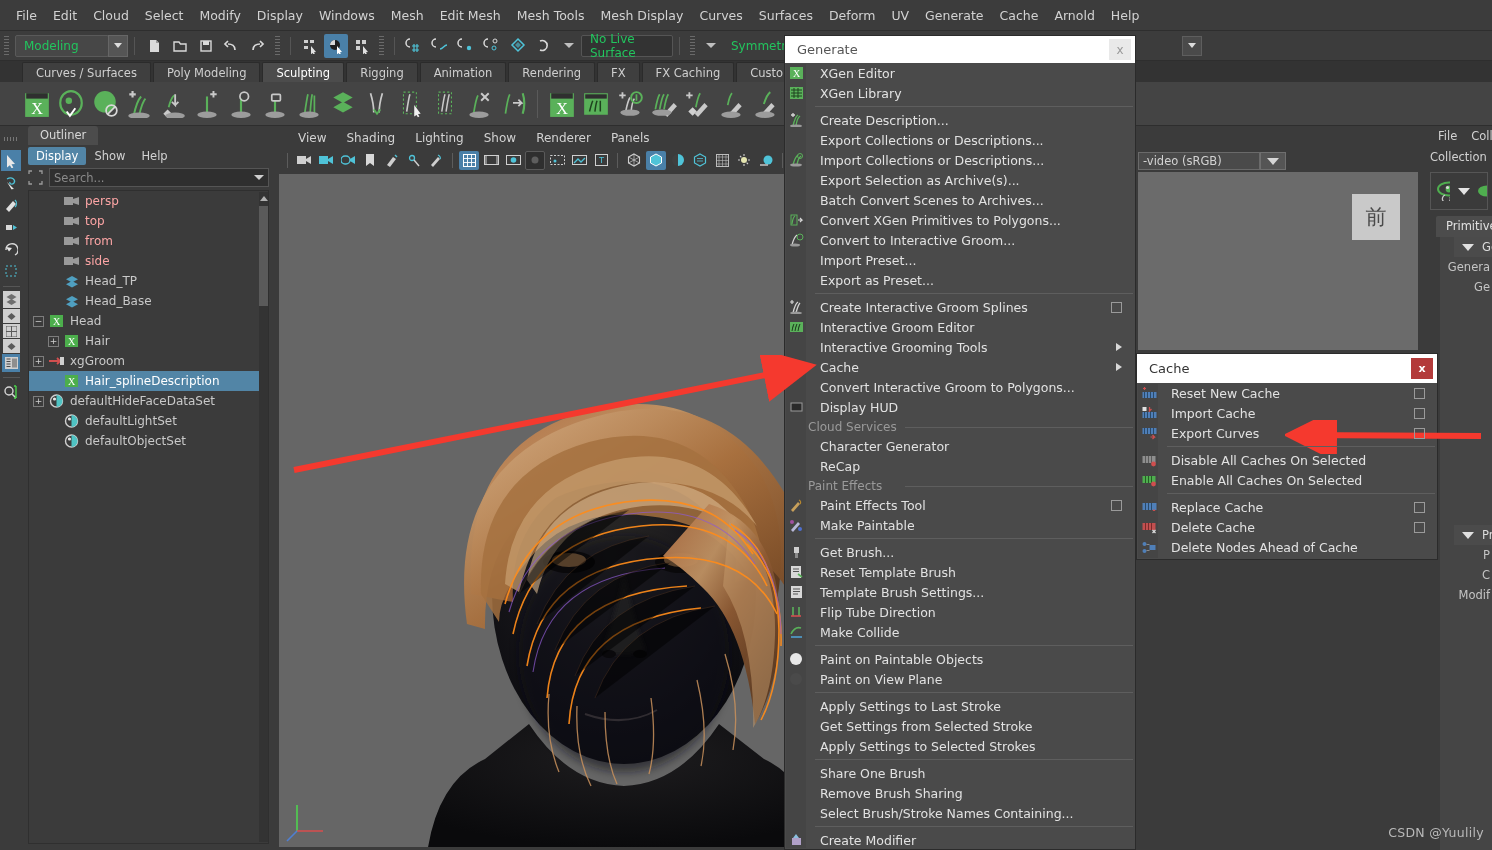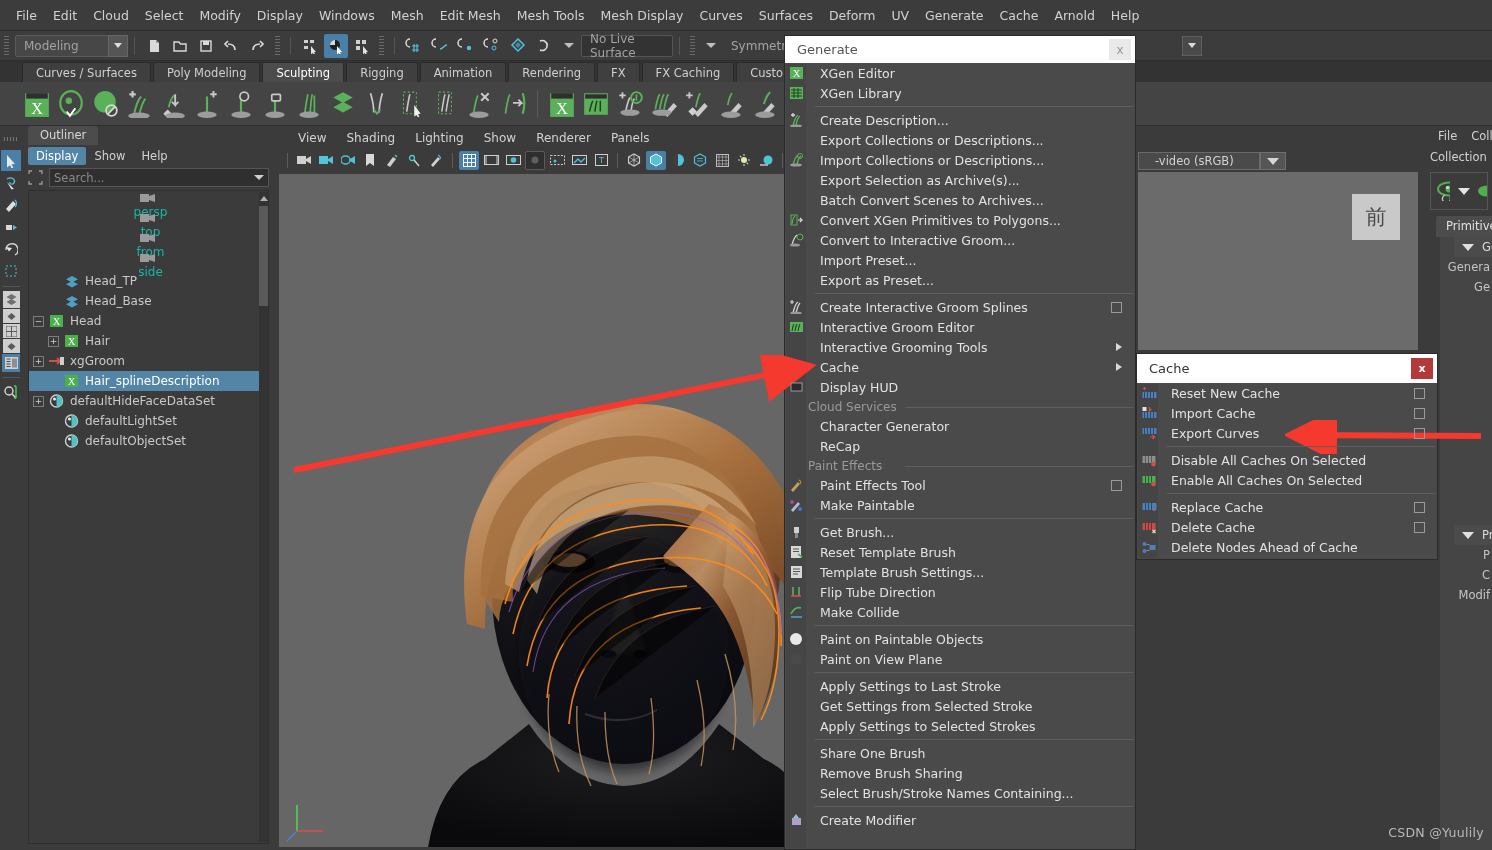--- a/index.html
+++ b/index.html
@@ -20,21 +20,21 @@
   
   #statusbar{ position:absolute; left:0; top:31px; width:1492px; height:30px;
     background:#3c3c3c; display:flex; align-items:center; border-bottom:1px solid #2e2e2e; }
   .sb-sep{ width:1px; height:18px; background:#555; margin:0 6px; }
   .sb-handle{ width:5px; height:20px; margin:0 4px;
      background:repeating-linear-gradient(to bottom,#6a6a6a 0 1px,transparent 1px 3px); }
   .tbtn{ width:24px; height:24px; margin:0 1px; display:flex; align-items:center;
      justify-content:center; border-radius:2px; }
   .tbtn.on{ background:#4a80a8; }
   .tbtn svg{ display:block; }
-  .combo{ height:22px; background:#333; border:1px solid #555; color:#a3a3a3;
+  .combo{ height:22px; background:#333; border:1px solid #555; color:#22c55e;
      font-size:12px; display:flex; align-items:center; padding:0 8px; border-radius:2px; }
   .combo.flat{ background:#3c3c3c; border:none; }
   .tri-dn{ width:0;height:0;border-left:5px solid transparent;border-right:5px solid transparent;
      border-top:5px solid #bfbfbf; margin:0 7px; }
 
   
   #shelftabs{ position:absolute; left:0; top:61px; width:1492px; height:21px;
      background:#333; display:flex; align-items:flex-end; padding-left:22px; }
   #shelftabs .tab{ height:20px; padding:0 13px; font-size:11.5px; color:#cfcfcf;
      background:#3f3f3f; border:1px solid #2b2b2b; border-bottom:none;
@@ -71,21 +71,21 @@
   #ol-search{ height:21px; margin:1px 5px 0 6px; display:flex; align-items:center; }
   .sq-icon{ width:18px;height:16px; position:relative; margin-right:3px;}
   #ol-searchbox{ flex:1; height:19px; background:#2f2f2f; border:1px solid #555;
      display:flex; align-items:center; justify-content:space-between; padding:0 4px;}
   #ol-searchbox span{ color:#8a8a8a; font-size:11.5px; }
   #ol-tree{ position:absolute; left:6px; top:64px; right:5px; bottom:6px;
      background:#3b3b3b; border:1px solid #2f2f2f; overflow:hidden; }
   .ol-row{ height:20px; display:flex; align-items:center; font-size:12px;
      color:#c9c9c9; padding-left:4px; white-space:nowrap; }
   .ol-row.sel{ background:#5285a6; color:#fff; }
-  .ol-row.dim{ color:#14b8a6;flex-direction:column; }
+  .ol-row.dim{ color:#fca5a5; }
   .ol-exp{ width:11px; height:11px; border:1px solid #7d7d7d; color:#cfcfcf;
      font-size:9px; line-height:9px; text-align:center; margin-right:4px; flex:none;}
   .ol-spacer{ width:15px; flex:none; }
   .ol-ico{ width:17px; height:14px; margin-right:5px; flex:none;
      display:flex; align-items:center; justify-content:center;}
   #ol-scroll{ position:absolute; right:6px; top:66px; width:9px; bottom:8px;
      background:#333; }
   #ol-thumb{ position:absolute; left:0; top:14px; width:9px; height:100px;
      background:#5a5a5a; }
   #ol-up{ position:absolute; left:0; top:0; width:9px; height:12px;
@@ -107,21 +107,21 @@
 
   
   #head{ position:absolute; left:130px; top:120px; width:430px; height:560px; }
 
   
   #rv{ position:absolute; left:1136px; top:126px; width:290px; height:724px;
      background:#3b3b3b; }
   #rv-top{ height:24px; }
   #rv-combo{ position:absolute; left:2px; top:26px; width:122px; height:18px;
      background:#4a4a4a; border:1px solid #6a6a6a; color:#d2d2d2; font-size:11.5px;
-     display:flex; align-items:center; padding-left:16px; overflow:hidden;}
+     display:flex; align-items:center; padding-left:4px; overflow:hidden;}
   #rv-combo-btn{ position:absolute; left:124px; top:26px; width:26px; height:18px;
      background:#555; border:1px solid #6f6f6f; display:flex; align-items:center;
      justify-content:center;}
   #rv-canvas{ position:absolute; left:2px; top:46px; width:280px; height:178px;
      background:#6b6b6b; }
   #rv-cube{ position:absolute; right:16px; top:22px; width:50px; height:48px; }
   #rv-cube .face{ position:absolute; left:0; top:0; width:48px; height:46px;
      background:#c9c9c9; color:#4a4a4a; font-size:21px; display:flex;
      align-items:center; justify-content:center; }
 
@@ -1187,20 +1187,23 @@
         </div>
         <div class="gm-item">
           <span>Interactive Grooming Tools</span>
           <span class="arr"></span>
         </div>
         <div class="gm-item">
           <span>Cache</span>
           <span class="arr"></span>
         </div>
         <div class="gm-item">
+          <span>Convert Interactive Groom to Polygons...</span>
+        </div>
+        <div class="gm-item">
           <span class="gi">
             <svg width="15" height="14" viewBox="0 0 15 14">
               <rect x="2" y="3" width="11" height="8" fill="#2a2a2a" stroke="#9a9a9a"></rect>
             </svg>
           </span>
           <span>Display HUD</span>
         </div>
         <div class="gm-hdr">
           <span>Cloud Services</span>
         </div>

